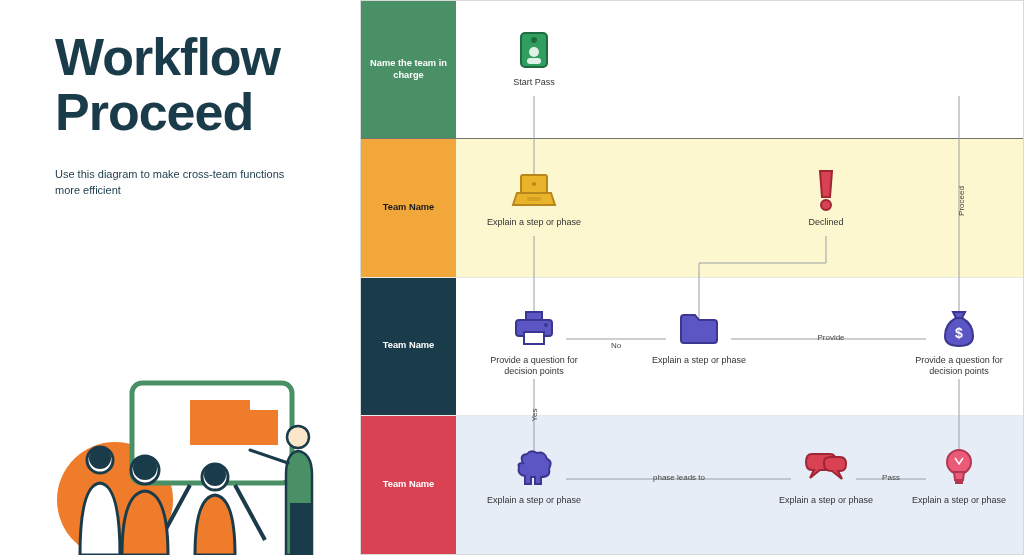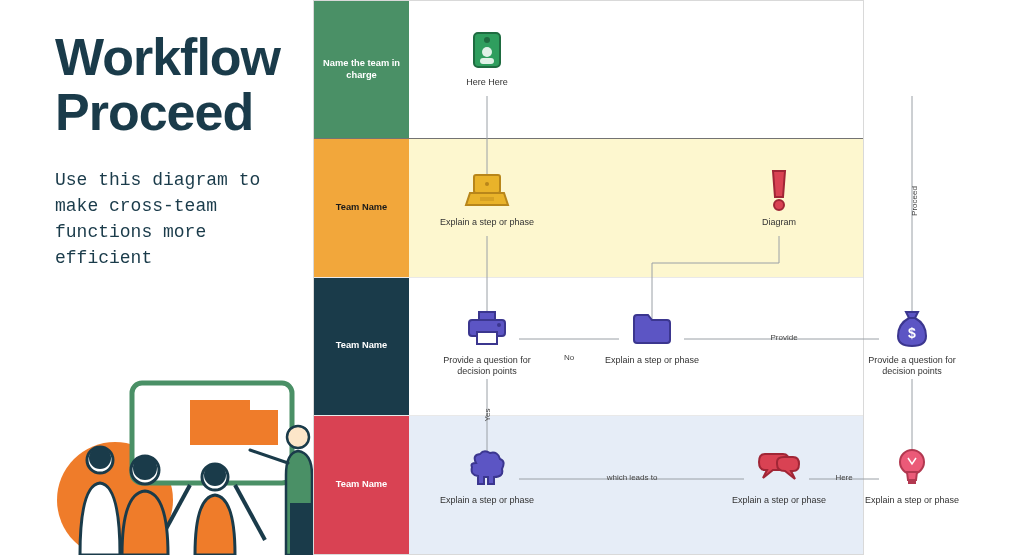--- a/index.html
+++ b/index.html
@@ -6,42 +6,41 @@
   body {
     font-family: -apple-system, BlinkMacSystemFont, "Segoe UI", Arial, sans-serif;
     width: 1024px;
     height: 555px;
     background: #fff;
     overflow: hidden;
     position: relative;
   }
   .page {
     display: flex;
-    width: 864px;
+    width: 1024px;
     height: 555px;
   }
   .left-col {
     width: 360px;
     padding: 30px 30px 10px 55px;
     position: relative;
   }
   .title {
     font-size: 52px;
     font-weight: 800;
     color: #1a3b4a;
     line-height: 1.05;
     letter-spacing: -1px;
   }
   .subtitle {
     margin-top: 28px;
-    font-size: 18px;
+    font-size: 11px;
     color: #1a3b4a;
     line-height: 1.45;
     max-width: 250px;
-    font-family: Liberation Mono, monospace;
   }
   .illus {
     position: absolute;
     left: 40px;
     bottom: 0px;
     width: 300px;
     height: 210px;
   }
 
   .grid-area {
@@ -209,21 +208,21 @@
 
     <div class="node" style="left:173px; top:28px">
       <div class="icon-wrap">
         <svg width="32" height="40" viewBox="0 0 32 40">
             <rect x="3" y="3" width="26" height="34" rx="4" fill="#2f9e5e" stroke="#1e6b40" stroke-width="2"></rect>
             <circle cx="16" cy="10" r="3" fill="#1e6b40"></circle>
             <circle cx="16" cy="22" r="5" fill="#fff" opacity="0.85"></circle>
             <rect x="9" y="28" width="14" height="6" rx="3" fill="#fff" opacity="0.85"></rect>
           </svg>
       </div>
-      <div class="cap">Here Here</div>
+      <div class="cap">Start Pass</div>
     </div>
 
 
     <div class="node" style="left:173px; top:168px">
       <div class="icon-wrap">
         <svg width="46" height="38" viewBox="0 0 46 38">
             <rect x="10" y="4" width="26" height="18" rx="2" fill="#e9b32a" stroke="#b8861a" stroke-width="2"></rect>
             <circle cx="23" cy="13" r="2" fill="#b8861a"></circle>
             <path d="M6 22 L40 22 L44 34 L2 34 Z" fill="#e9b32a" stroke="#b8861a" stroke-width="2"></path>
             <rect x="16" y="26" width="14" height="4" fill="#b8861a" opacity="0.4"></rect>
@@ -232,21 +231,21 @@
       <div class="cap">Explain a step or phase</div>
     </div>
 
     <div class="node" style="left:465px; top:168px">
       <div class="icon-wrap">
         <svg width="20" height="42" viewBox="0 0 20 42">
             <path d="M4 2 L16 2 L14 28 L6 28 Z" fill="#d94253" stroke="#a02636" stroke-width="2"></path>
             <circle cx="10" cy="36" r="5" fill="#d94253" stroke="#a02636" stroke-width="2"></circle>
           </svg>
       </div>
-      <div class="cap">Diagram</div>
+      <div class="cap">Declined</div>
     </div>
 
     <div class="node" style="left:173px; top:306px">
       <div class="icon-wrap">
         <svg width="44" height="38" viewBox="0 0 44 38">
             <rect x="14" y="3" width="16" height="8" fill="#5c55c4" stroke="#3b368f" stroke-width="2"></rect>
             <rect x="4" y="11" width="36" height="16" rx="3" fill="#5c55c4" stroke="#3b368f" stroke-width="2"></rect>
             <rect x="12" y="23" width="20" height="12" fill="#fff" stroke="#3b368f" stroke-width="2"></rect>
             <circle cx="34" cy="16" r="2" fill="#3b368f"></circle>
           </svg>
@@ -298,21 +297,21 @@
         <svg width="32" height="40" viewBox="0 0 32 40">
             <circle cx="16" cy="14" r="12" fill="#eb5a78" stroke="#b23850" stroke-width="2"></circle>
             <path d="M11 24 L21 24 L20 32 L12 32 Z" fill="#eb5a78" stroke="#b23850" stroke-width="2"></path>
             <rect x="12" y="32" width="8" height="4" fill="#b23850"></rect>
             <path d="M12 10 L16 16 L20 10" stroke="#fff" stroke-width="1.5" fill="none"></path>
           </svg>
       </div>
       <div class="cap">Explain a step or phase</div>
     </div>
 
-    <div class="conn-label" style="left:255px; top:356px">No</div>
+    <div class="conn-label" style="left:255px; top:344px">No</div>
     <div class="conn-label" style="left:173px; top:414px; transform:translate(-50%,-50%) rotate(-90deg)">Yes</div>
     <div class="conn-label" style="left:470px; top:336px">Provide</div>
     <div class="conn-label" style="left:600px; top:200px; transform:translate(-50%,-50%) rotate(-90deg)">Proceed</div>
-    <div class="conn-label" style="left:318px; top:476px">which leads to</div>
-    <div class="conn-label" style="left:530px; top:476px">Here</div>
+    <div class="conn-label" style="left:318px; top:476px">phase leads to</div>
+    <div class="conn-label" style="left:530px; top:476px">Pass</div>
 
   </div>
 </div>
 
 </body></html>

